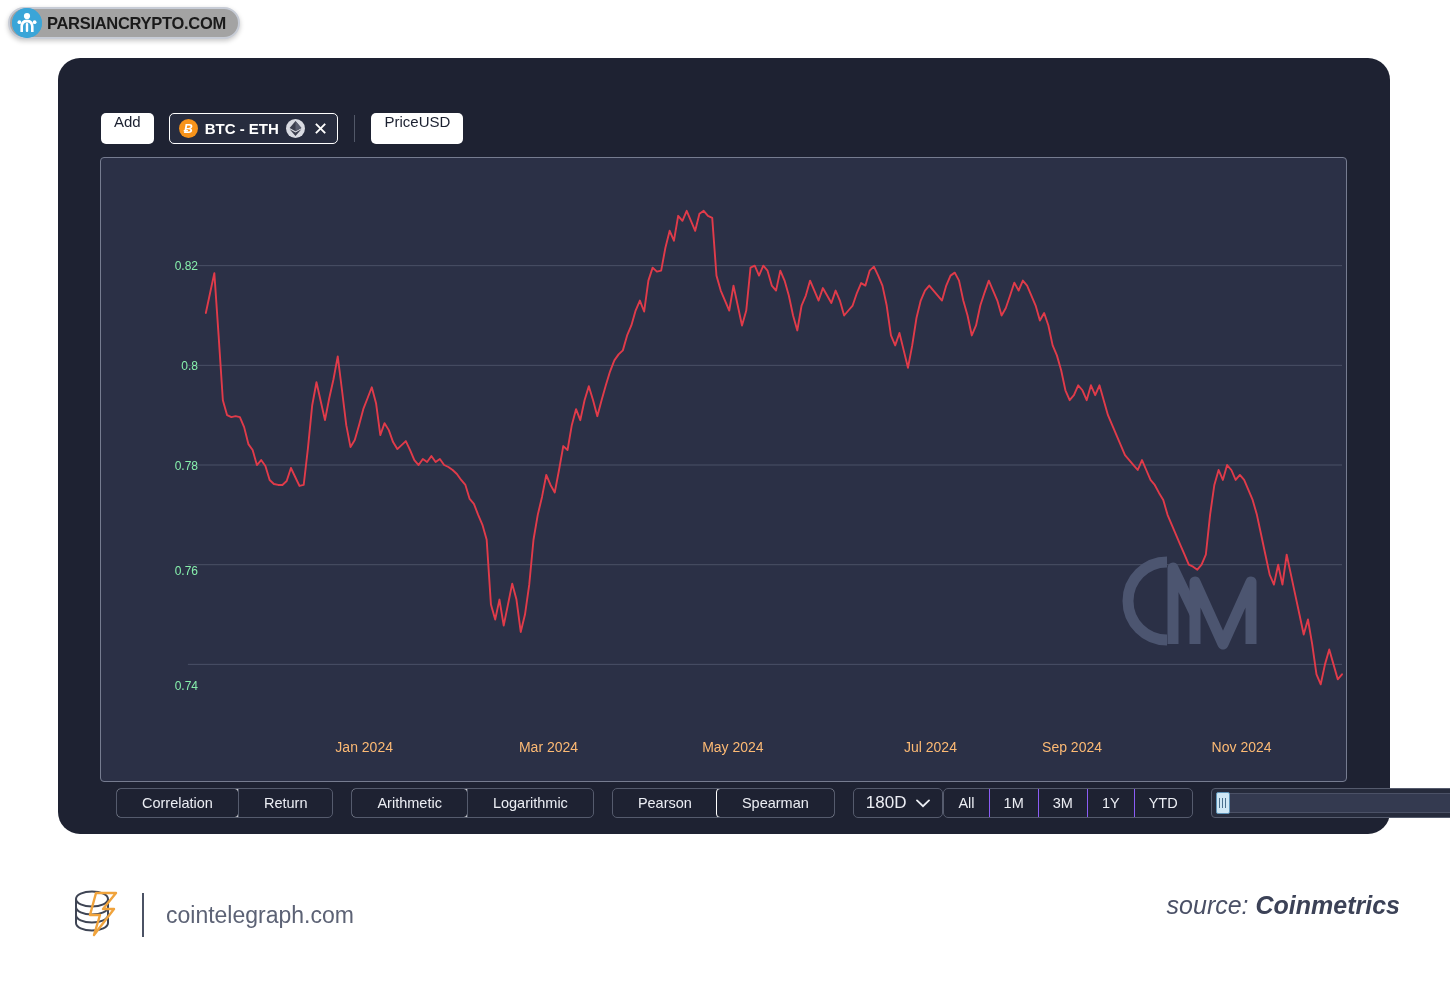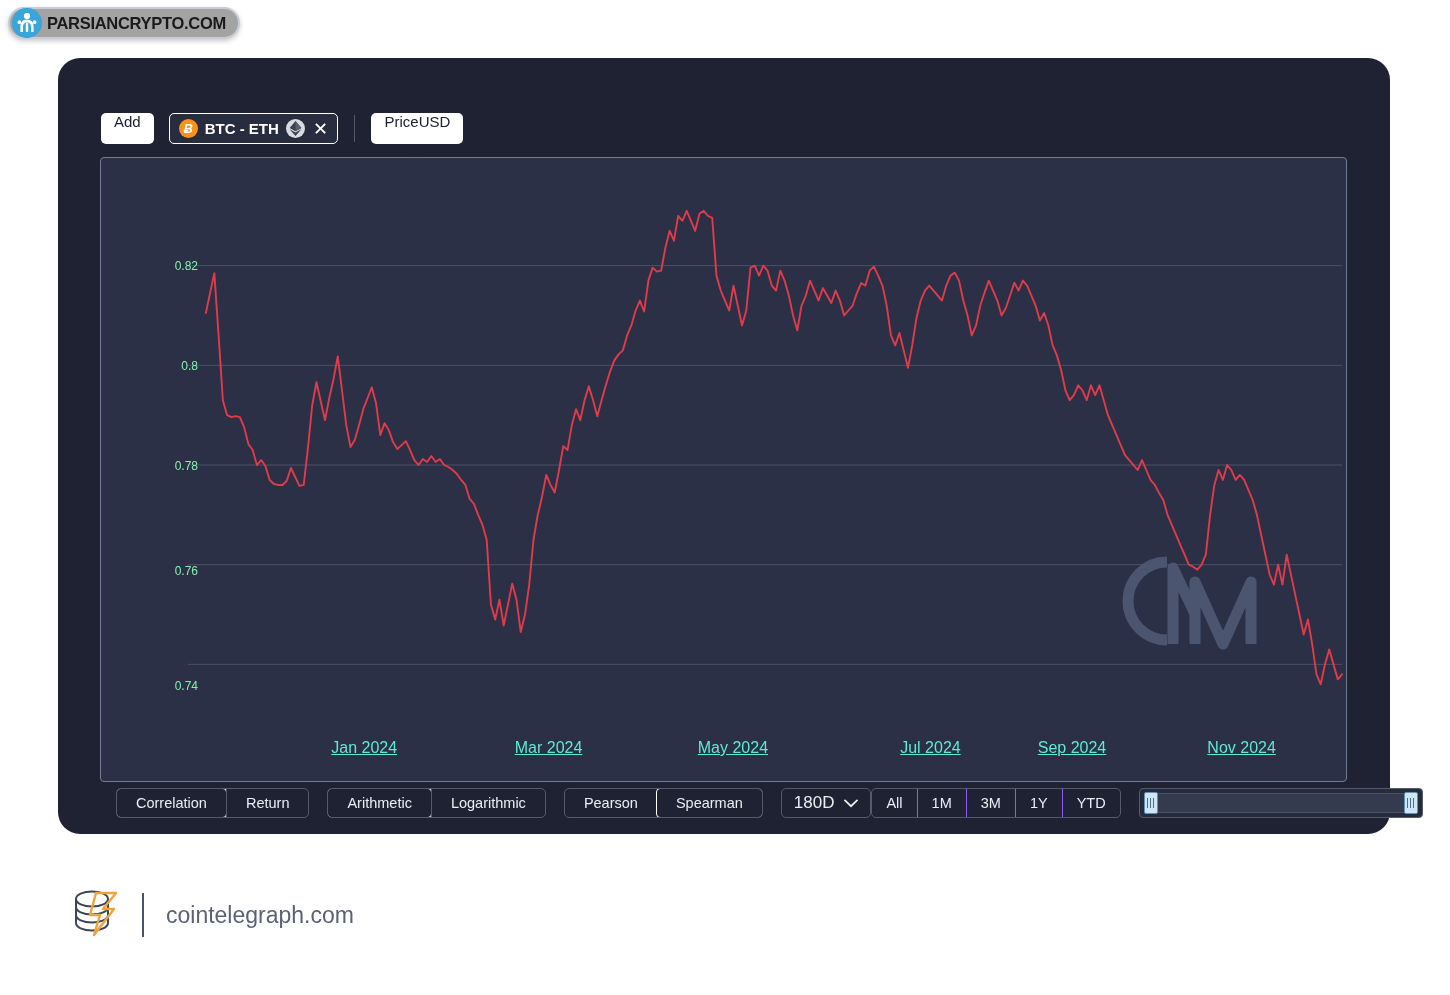--- a/index.html
+++ b/index.html
@@ -96,21 +96,21 @@
     overflow: hidden;
   }
   .plot { position: absolute; left: 0; top: 0; width: 100%; height: 100%; }
 
   .ytick {
     position: absolute; right: 1148px; transform: translateY(-50%);
     color: #86efac; font-size: 12px; text-align: right; width: 60px;
   }
   .xtick {
     position: absolute; transform: translateX(-50%);
-    color: #5eead4; font-size: 16px; white-space: nowrap; text-decoration: underline;
+    color: #fdba74; font-size: 14px; white-space: nowrap;
   }
 
   .cm-wm {
     position: absolute; left: 1010px; top: 390px;
     width: 180px; height: 105px;
     opacity: 1; pointer-events: none;
   }
 
   
   .ctrls {
@@ -121,21 +121,21 @@
     display: flex; align-items: center;
     border: 1px solid #555b6d;
     border-radius: 5px;
     height: 30px;
     overflow: hidden;
   }
   .grp + .grp, .grp + .slider-wrap { margin-left: 18px; }
   .seg {
     height: 100%;
     display: flex; align-items: center; justify-content: center;
-    padding: 0 19px;
+    padding: 0 25px;
     color: #eceef4; font-size: 14.5px;
     background: transparent; border: none; cursor: pointer;
     white-space: nowrap;
     position: relative;
   }
   .seg + .seg { border-left: 1px solid #8b5cf6; }
   .seg.active {
     border: 1.6px solid #ffffff;
     border-radius: 4px;
     margin: -1px;
@@ -342,13 +342,16 @@
           <path d="M4 12 L4 20 A16 7.5 0 0 0 36 20 L36 12"></path>
           <path d="M4 20 L4 28 A16 7.5 0 0 0 36 28 L36 20"></path>
           <path d="M4 28 L4 36 A16 7.5 0 0 0 36 36 L36 28"></path>
         </g>
         <path d="M24 6 L44 6 L31 22 L42 22 L22 48 L28 28 L18 28 Z" fill="none" stroke="#f0a33c" stroke-width="2.4" stroke-linejoin="round"></path>
       </svg>
     </span>
     <span class="ct-divider"></span>
     <span class="ct-name">cointelegraph.com</span>
   </div>
+  <div class="src">
+    <span>source: </span><b>Coinmetrics</b>
+  </div>
 </div>
 
 </body></html>

